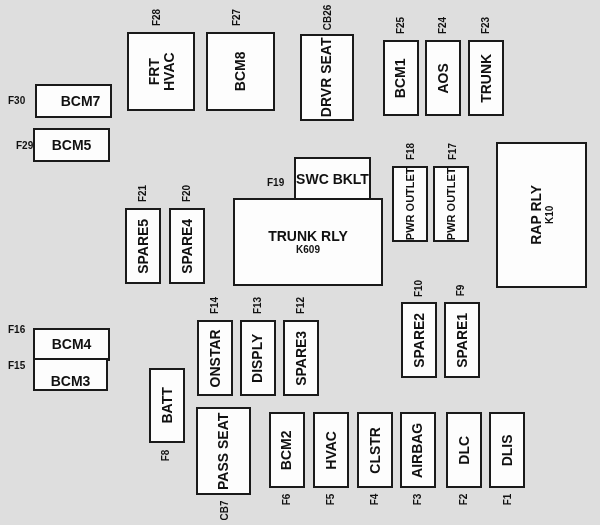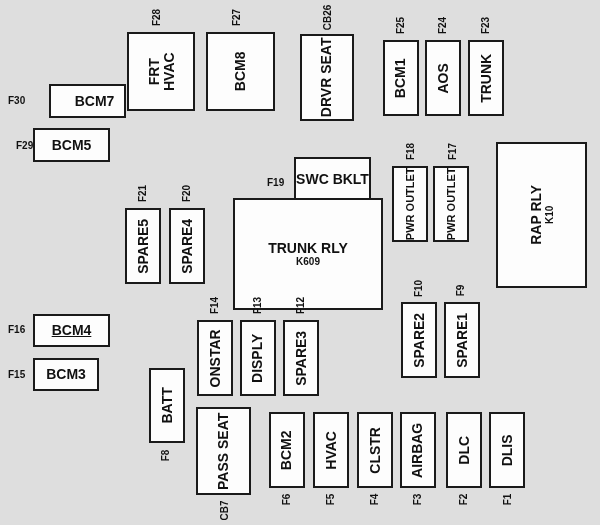--- a/index.html
+++ b/index.html
@@ -19,36 +19,36 @@
   .code { position: absolute; font-size: 10px; font-weight: bold; white-space: nowrap; }
   .code.v { transform: rotate(-90deg); transform-origin: center center; }
   .sub { font-size: 10px; font-weight: bold; }
   .big { font-size: 14px; }
   .sm { font-size: 11px; }
 </style>
 </head>
 <body>
 
 <span class="code" style="left:8px;top:95px;">F30</span>
-<div class="box" style="left:49px;top:84px;width:77px;height:34px;padding-left:14px;">
+<div class="box" style="left:35px;top:84px;width:77px;height:34px;padding-left:14px;">
   <span class="lbl big">BCM7</span>
 </div>
 
 <span class="code" style="left:16px;top:140px;">F29</span>
 <div class="box" style="left:33px;top:128px;width:77px;height:34px;">
   <span class="lbl big">BCM5</span>
 </div>
 
 <span class="code" style="left:8px;top:324px;">F16</span>
-<div class="box" style="left:33px;top:314px;width:77px;height:33px;text-decoration:underline;">
+<div class="box" style="left:33px;top:328px;width:77px;height:33px;">
   <span class="lbl big">BCM4</span>
 </div>
 
-<span class="code" style="left:8px;top:369px;">F15</span>
-<div class="box" style="left:33px;top:358px;width:66px;height:33px;">
+<span class="code" style="left:8px;top:360px;">F15</span>
+<div class="box" style="left:33px;top:358px;width:75px;height:33px;align-items:flex-end;">
   <span class="lbl big">BCM3</span>
 </div>
 
 <span class="code v" style="left:148px;top:12px;">F28</span>
 <div class="box" style="left:127px;top:32px;width:68px;height:79px;">
   <div class="vert">
     <span class="lbl big">FRT</span>
     <span class="lbl big">HVAC</span>
   </div>
 </div>
@@ -103,21 +103,21 @@
 <span class="code v" style="left:134px;top:188px;">F21</span>
 <div class="box" style="left:125px;top:208px;width:36px;height:76px;">
   <span class="lbl big vert">SPARE5</span>
 </div>
 
 <span class="code v" style="left:178px;top:188px;">F20</span>
 <div class="box" style="left:169px;top:208px;width:36px;height:76px;">
   <span class="lbl big vert">SPARE4</span>
 </div>
 
-<div class="box" style="left:233px;top:198px;width:150px;height:112px;">
+<div class="box" style="left:233px;top:198px;width:150px;height:88px;">
   <div style="display:flex;flex-direction:column;align-items:center;">
     <span class="lbl big">TRUNK RLY</span>
     <span class="sub">K609</span>
   </div>
 </div>
 
 <span class="code v" style="left:206px;top:300px;">F14</span>
 <div class="box" style="left:197px;top:320px;width:36px;height:76px;">
   <span class="lbl big vert">ONSTAR</span>
 </div>

